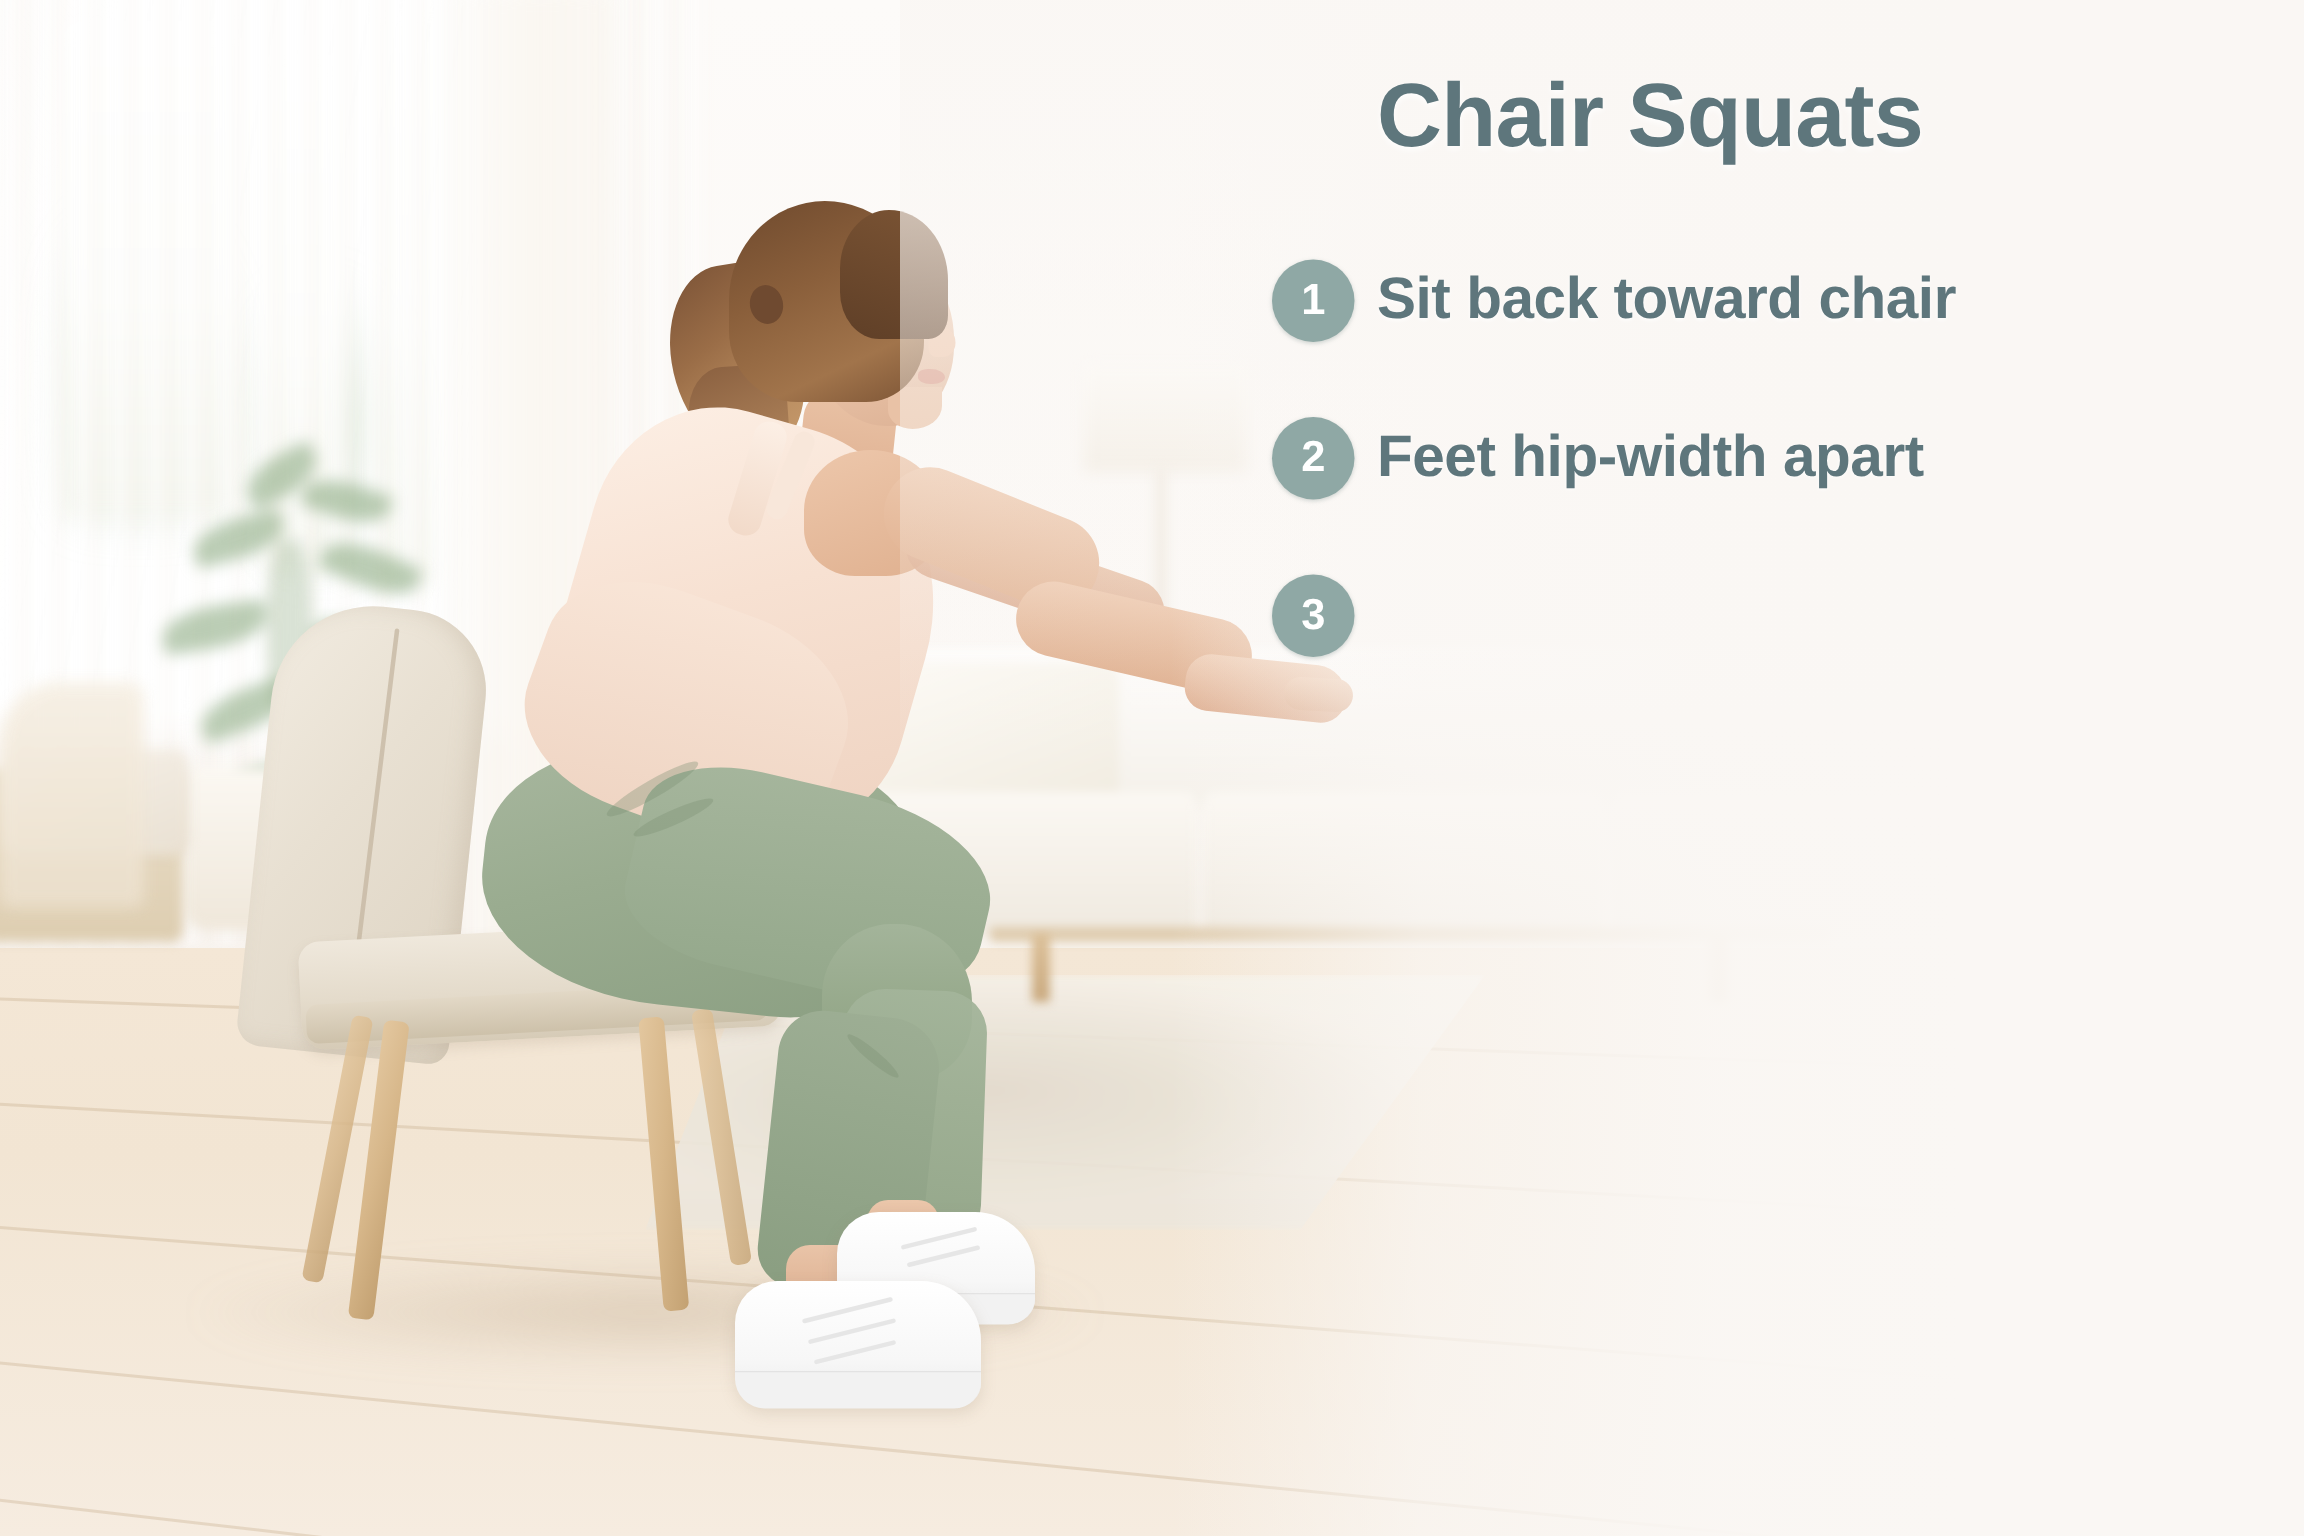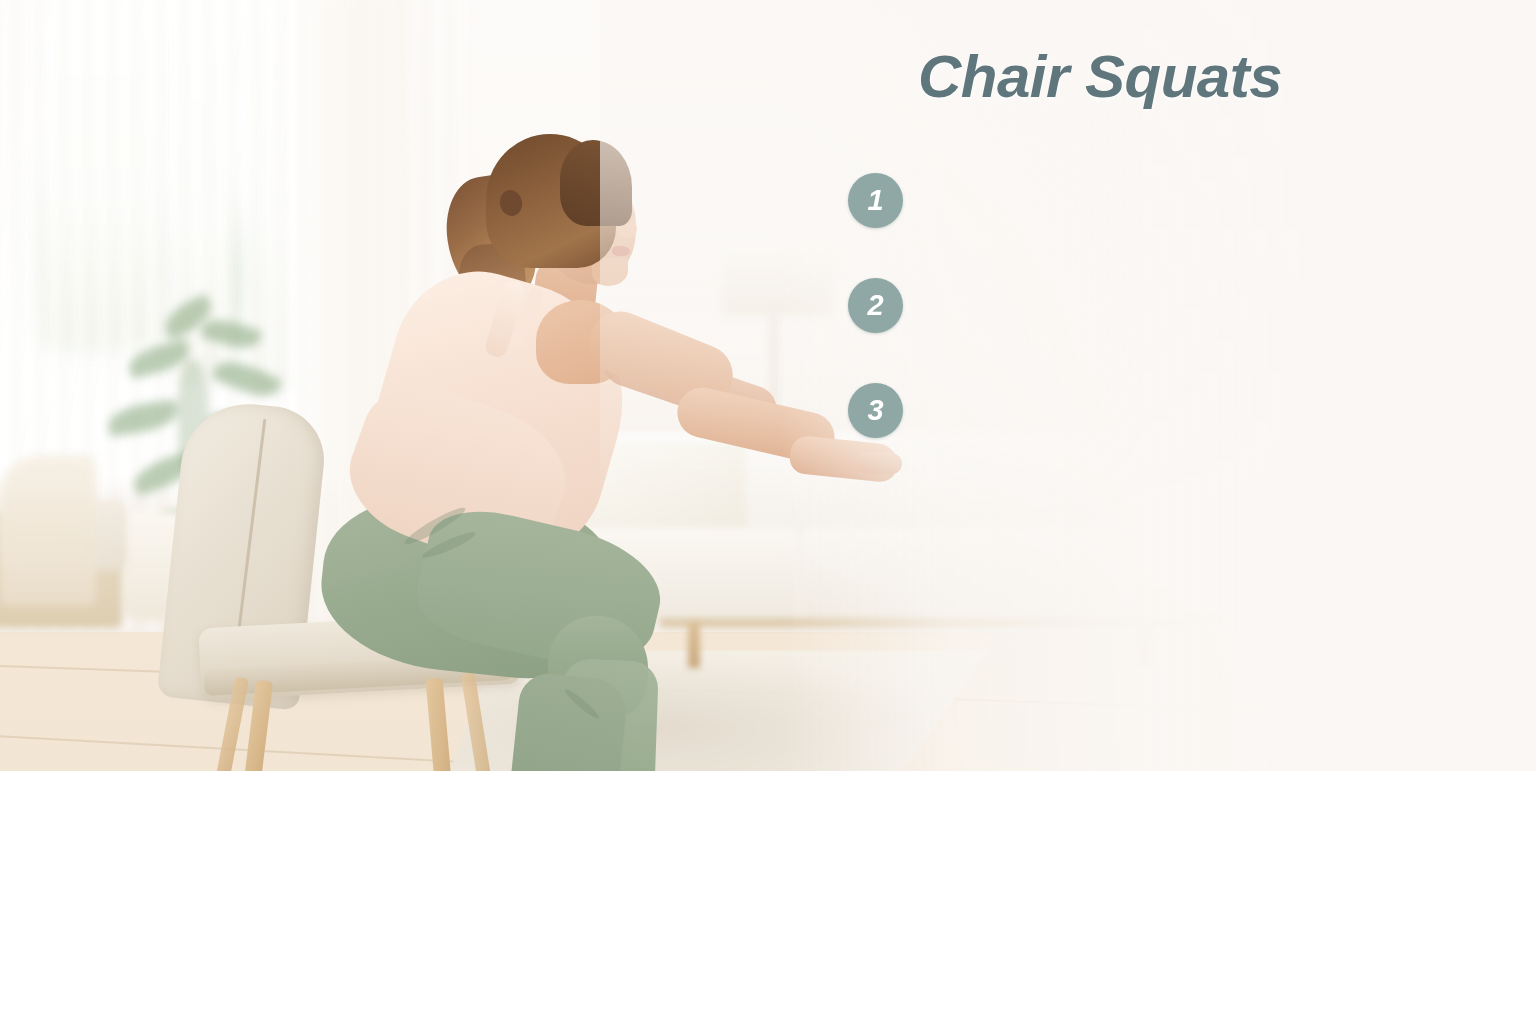--- a/index.html
+++ b/index.html
@@ -3,24 +3,23 @@
 <meta charset="utf-8">
 <style>
   html,body{margin:0;padding:0;background:#fff;}
   body{
     font-family:"Liberation Sans", sans-serif;
     -webkit-font-smoothing:antialiased;
   }
   #stage{
     position:relative;
     width:1536px;
-    height:771px;
+    height:1024px;
     overflow:hidden;
     background:#e5e5e5;
-    font-style:italic;
   }
 
   
   .room{position:absolute;inset:0;overflow:hidden;}
 
   .wall{
     position:absolute;inset:0;
     background:
       linear-gradient(180deg,#fdfbf9 0%,#fbf8f5 45%,#f7f2ec 68%,#f3ece4 100%);
   }
@@ -607,24 +606,26 @@
   <div class="top-fade"></div>
 
   <div class="overlay">
 
     <div class="title">Chair Squats</div>
 
     <div class="steps">
 
       <div class="step">
         <div class="badge">1</div>
+        <div class="step-text">Sit back toward chair</div>
       </div>
 
       <div class="step">
         <div class="badge">2</div>
+        <div class="step-text">Feet hip-width apart</div>
       </div>
 
       <div class="step">
         <div class="badge">3</div>
       </div>
 
     </div>
   </div>
 
 </div>

